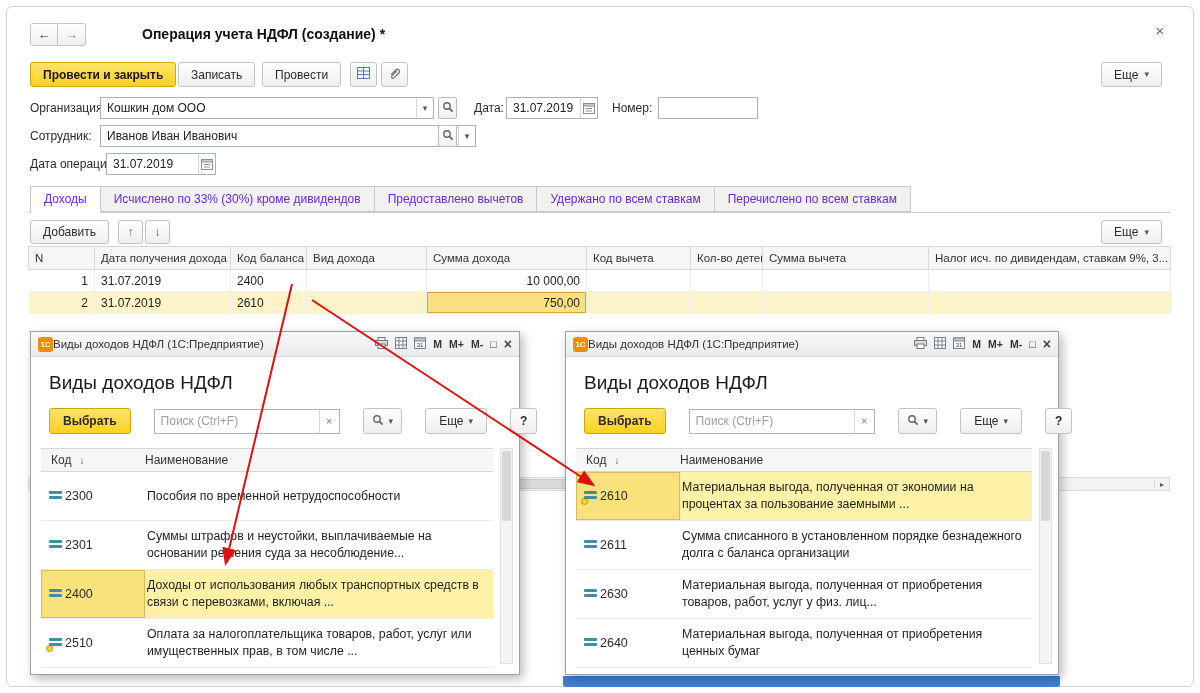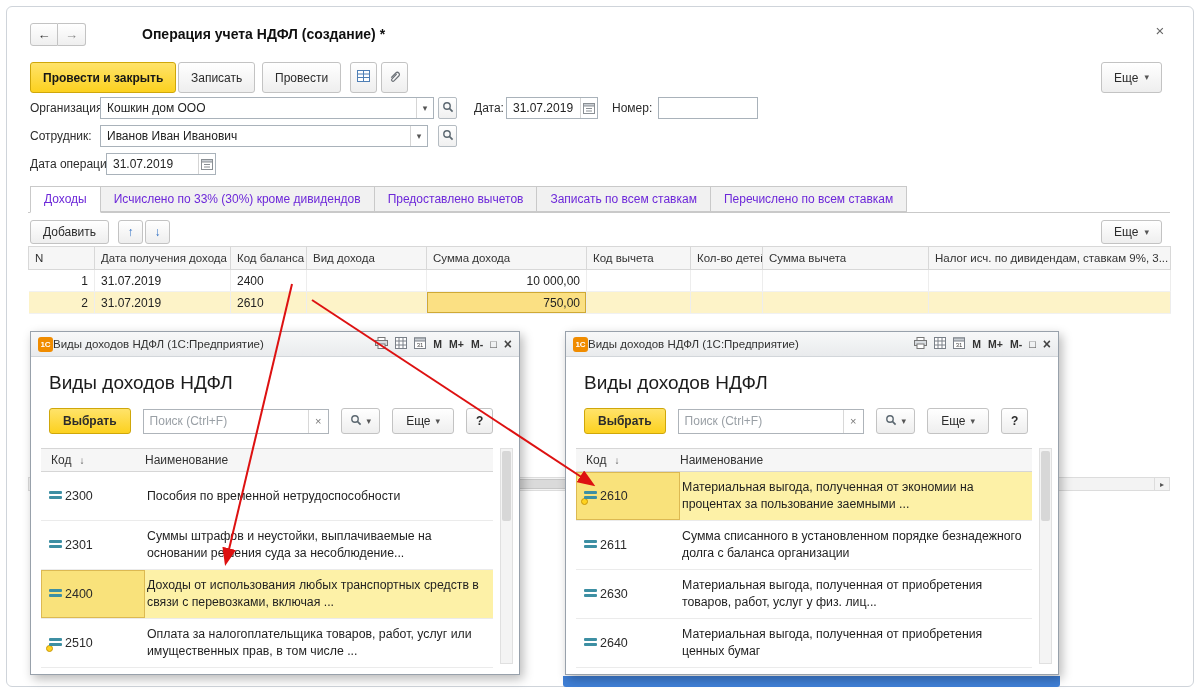--- a/index.html
+++ b/index.html
@@ -1,20 +1,20 @@
 <!DOCTYPE html>
 <html><head>
 <meta charset="utf-8">
 <style>
   *{box-sizing:border-box;margin:0;padding:0;}
   html,body{width:1200px;height:693px;}
   body{position:relative;background:#fff;font-family:"Liberation Sans","DejaVu Sans",sans-serif;font-size:12px;color:#2b2b2b;overflow:hidden;}
   .frame{position:absolute;inset:6px;border:1px solid #cfd4da;border-radius:6px;z-index:0;}
   
-  .btn{position:absolute;display:inline-flex;align-items:center;justify-content:center;gap:6px;height:31px;padding:0 12px;border:1px solid #c3c3c3;border-radius:3px;background:linear-gradient(#ffffff,#eeeeee);font-size:12px;color:#2b2b2b;white-space:nowrap;}
+  .btn{position:absolute;display:inline-flex;align-items:center;justify-content:center;gap:6px;height:25px;padding:0 12px;border:1px solid #c3c3c3;border-radius:3px;background:linear-gradient(#ffffff,#eeeeee);font-size:12px;color:#2b2b2b;white-space:nowrap;}
   .btn.yellow{background:linear-gradient(#ffe36a,#fcd11f);border-color:#cfa70a;font-weight:700;color:#161616;}
   .chev{font-size:9px;color:#555;line-height:1;}
   .navgroup{position:absolute;left:30px;top:23px;display:flex;}
   .navbtn{width:28px;height:23px;display:flex;align-items:center;justify-content:center;border:1px solid #c3c3c3;background:linear-gradient(#fff,#efefef);font-size:13px;color:#333;}
   .navbtn:first-child{border-radius:3px 0 0 3px;}
   .navbtn.fwd{border-left:none;border-radius:0 3px 3px 0;color:#8a8a8a;}
   .wintitle{position:absolute;left:142px;top:26px;font-size:14px;font-weight:700;color:#101010;}
   .winclose{position:absolute;left:1150px;top:20px;width:20px;height:20px;display:flex;align-items:center;justify-content:center;font-size:15px;color:#666;}
   .lbl{position:absolute;font-size:12px;color:#2b2b2b;white-space:nowrap;}
   .inputbox{position:absolute;height:22px;border:1px solid #a9b2ba;background:#fff;display:flex;align-items:center;}
@@ -45,21 +45,21 @@
   .popup.left{left:30px;width:490px;}
   .popup.right{left:565px;width:494px;}
   .ptitle{height:25px;background:linear-gradient(#f7f8f9,#e9ebed);border-bottom:1px solid #d2d6da;display:flex;align-items:center;padding:0 7px;}
   .logo1c{width:15px;height:15px;border-radius:3px;background:#f08c00;color:#fff;font-size:8px;font-weight:700;display:flex;align-items:center;justify-content:center;flex:0 0 15px;}
   .ptext{font-size:11.5px;color:#333;flex:1;white-space:nowrap;overflow:hidden;}
   .picons{display:flex;align-items:center;gap:7px;color:#555;}
   .mbtn{font-size:10.5px;font-weight:700;color:#333;}
   .pmax{font-size:11px;color:#444;}
   .pclose{font-size:14px;color:#444;font-weight:700;}
   .pheading{position:absolute;left:18px;top:40px;font-size:19px;color:#1c1c1c;}
-  .ptoolbar{position:absolute;left:18px;top:76px;display:flex;gap:12px;align-items:center;}
+  .ptoolbar{position:absolute;left:18px;top:76px;display:flex;gap:23px;align-items:center;}
   .pbtn{display:inline-flex;align-items:center;justify-content:center;gap:5px;height:26px;padding:0 13px;border:1px solid #c3c3c3;border-radius:3px;background:linear-gradient(#fff,#eee);font-size:12px;white-space:nowrap;}
   .pbtn.yellow{background:linear-gradient(#ffe36a,#fcd11f);border-color:#cfa70a;font-weight:700;}
   .searchbox{display:flex;align-items:center;width:186px;height:25px;border:1px solid #aeb4ba;background:#fff;}
   .searchbox .clr{width:20px;height:100%;border-left:1px solid #d8d8d8;display:flex;align-items:center;justify-content:center;color:#777;font-size:11px;flex:0 0 20px;}
   .ptable-head{position:absolute;left:10px;right:26px;top:116px;height:24px;background:#f6f6f6;border-top:1px solid #d6d6d6;border-bottom:1px solid #d6d6d6;display:flex;align-items:center;font-size:12px;color:#333;}
   .ptable-head .hcode{width:104px;padding-left:10px;display:flex;gap:8px;align-items:center;flex:0 0 104px;}
   .ptable-head .sort{font-size:10px;color:#555;}
   .prows{position:absolute;left:10px;right:26px;top:140px;bottom:6px;overflow:hidden;}
   .prow{display:flex;min-height:49px;border-bottom:1px solid #ebebeb;align-items:center;}
   .prow .pcode{width:104px;flex:0 0 104px;display:flex;align-items:center;gap:3px;padding-left:8px;font-size:12.5px;align-self:stretch;}
@@ -142,21 +142,21 @@
         <line x1="3" y1="9" x2="9" y2="9" stroke="#8a8f94"></line>
       </svg>
     </span>
 </div>
 <div class="lbl" style="left:612px;top:101px;">Номер:</div>
 <div class="inputbox" style="left:658px;top:97px;width:100px;">
   <input class="realinput" value="" style="">
 </div>
 
 <div class="lbl" style="left:30px;top:129px;">Сотрудник:</div>
-<div class="inputbox" style="left:100px;top:125px;width:328px;">
+<div class="inputbox" style="left:100px;top:125px;width:376px;">
   <input class="realinput" value="Иванов Иван Иванович" style="">
   <span class="seg chev">▾</span>
 </div>
 <div class="sqbtn" style="left:438px;top:125px;">
   <span><svg width="12" height="12" viewBox="0 0 12 12">
         <circle cx="5" cy="5" r="3.2" fill="none" stroke="#5b6770" stroke-width="1.4"></circle>
         <line x1="7.6" y1="7.6" x2="10.6" y2="10.6" stroke="#5b6770" stroke-width="1.6"></line>
       </svg></span>
 </div>
 
@@ -170,21 +170,21 @@
         <line x1="3" y1="6.5" x2="9" y2="6.5" stroke="#8a8f94"></line>
         <line x1="3" y1="9" x2="9" y2="9" stroke="#8a8f94"></line>
       </svg>
     </span>
 </div>
 
 <div class="tabs">
   <div class="tab active">Доходы</div>
   <div class="tab">Исчислено по 33% (30%) кроме дивидендов</div>
   <div class="tab">Предоставлено вычетов</div>
-  <div class="tab">Записать по всем ставкам</div>
+  <div class="tab">Удержано по всем ставкам</div>
   <div class="tab">Перечислено по всем ставкам</div>
 </div>
 <div class="tabline"></div>
 
 <div class="btn" style="left:30px;top:220px;height:24px;">
     <span>Добавить</span>
   </div>
 <div class="btn" style="left:118px;top:220px;height:24px;width:25px;padding:0;color:#2f6fc4;font-weight:700;">
     <span>↑</span>
   </div>

